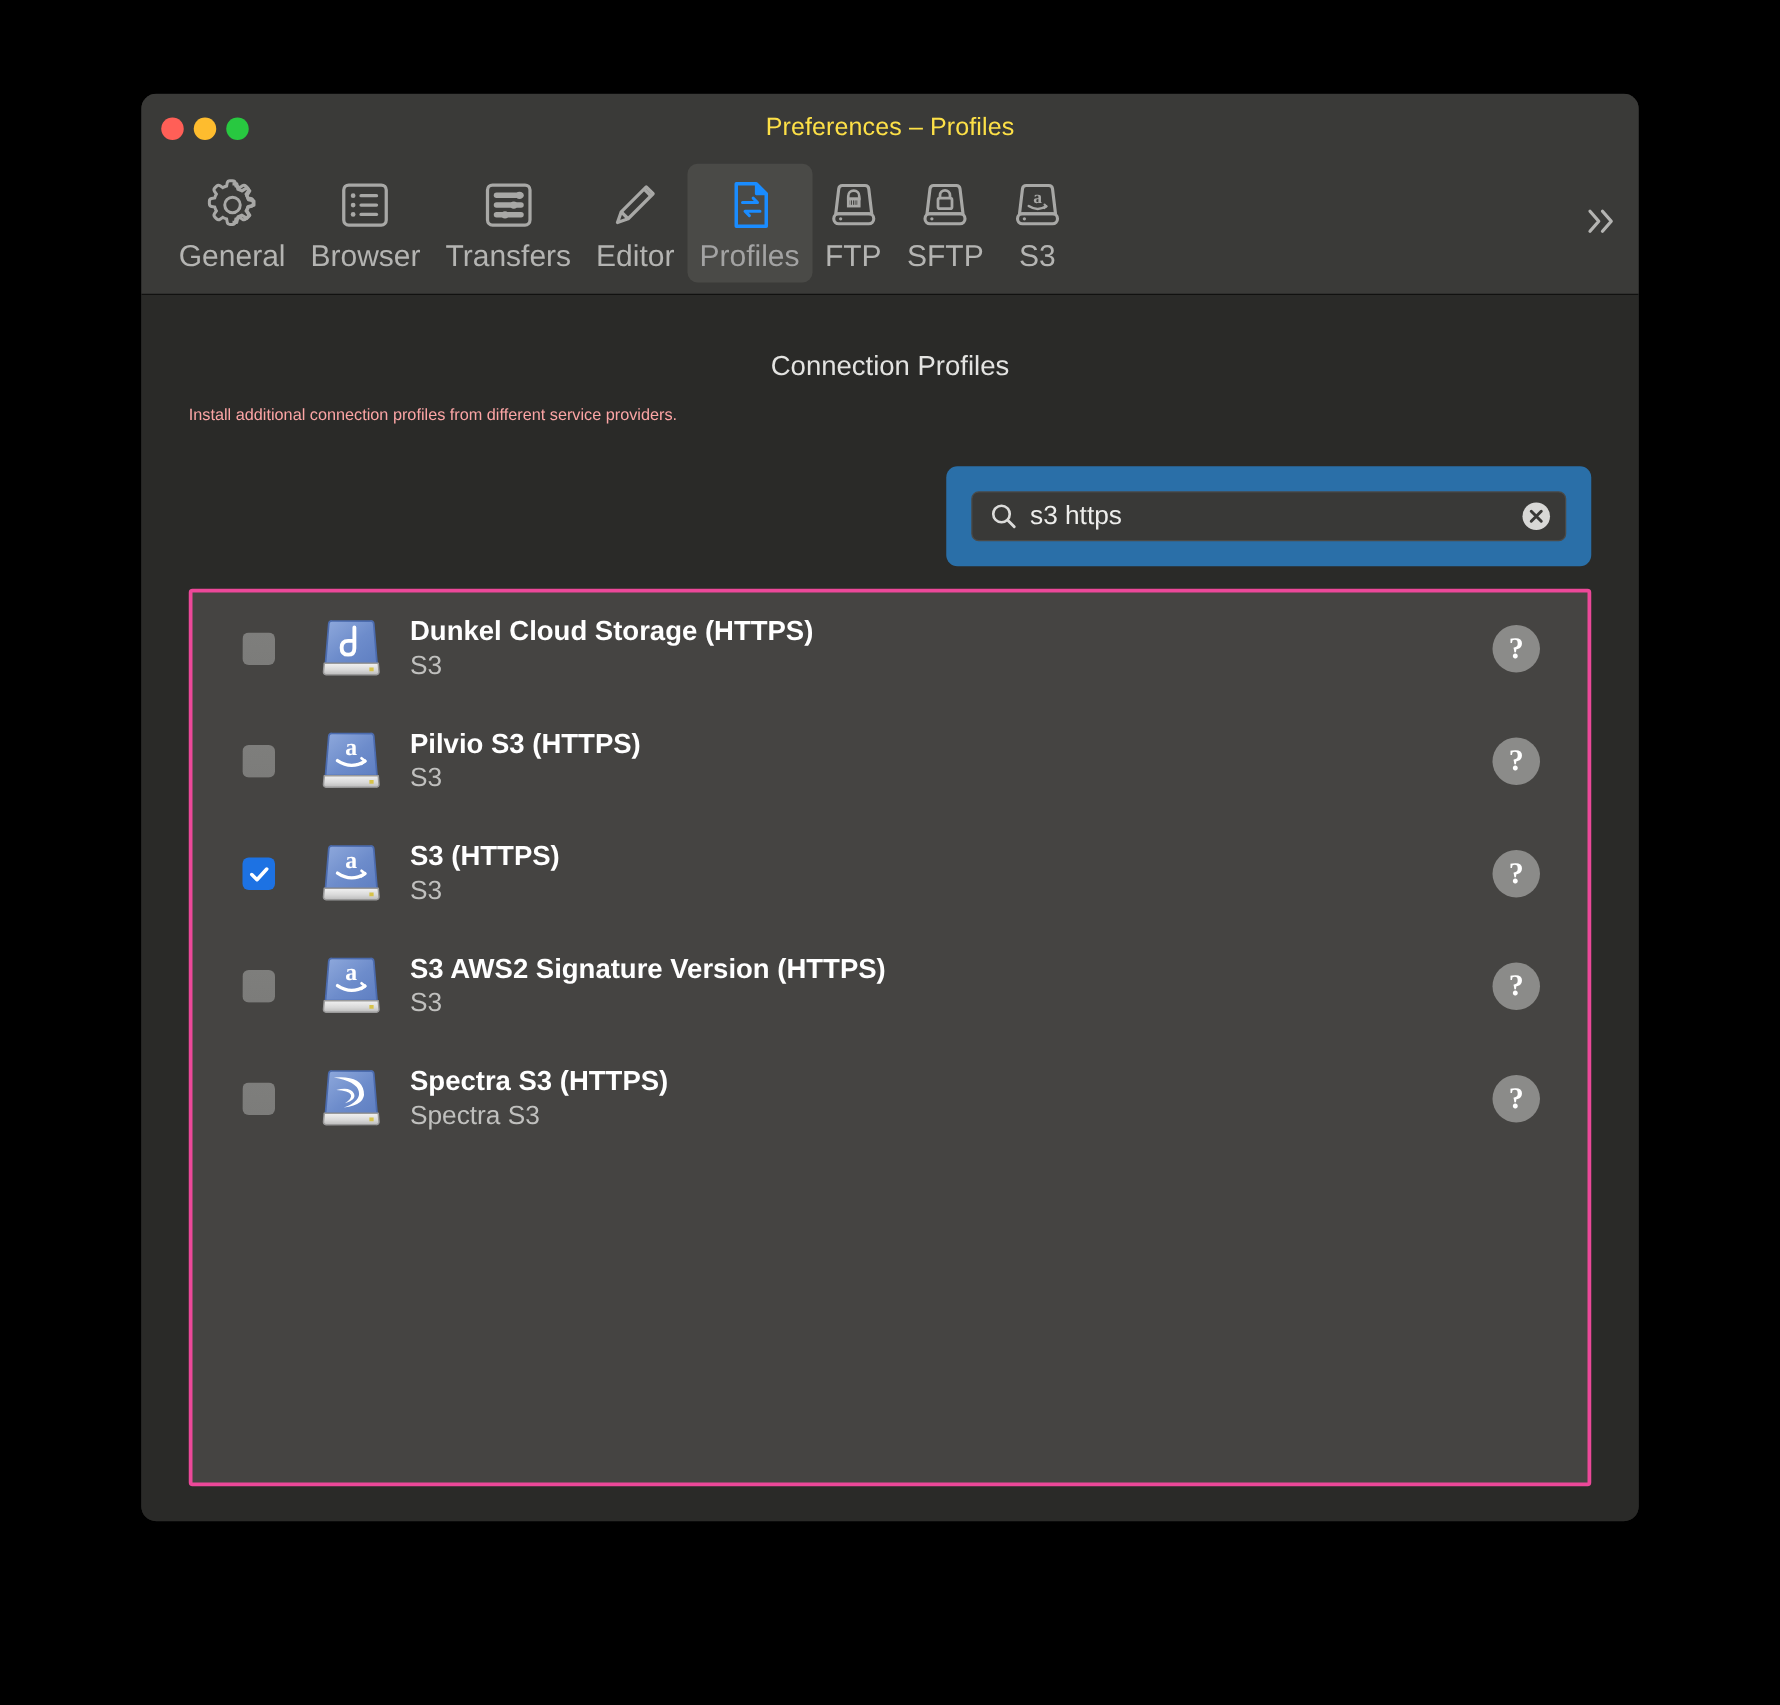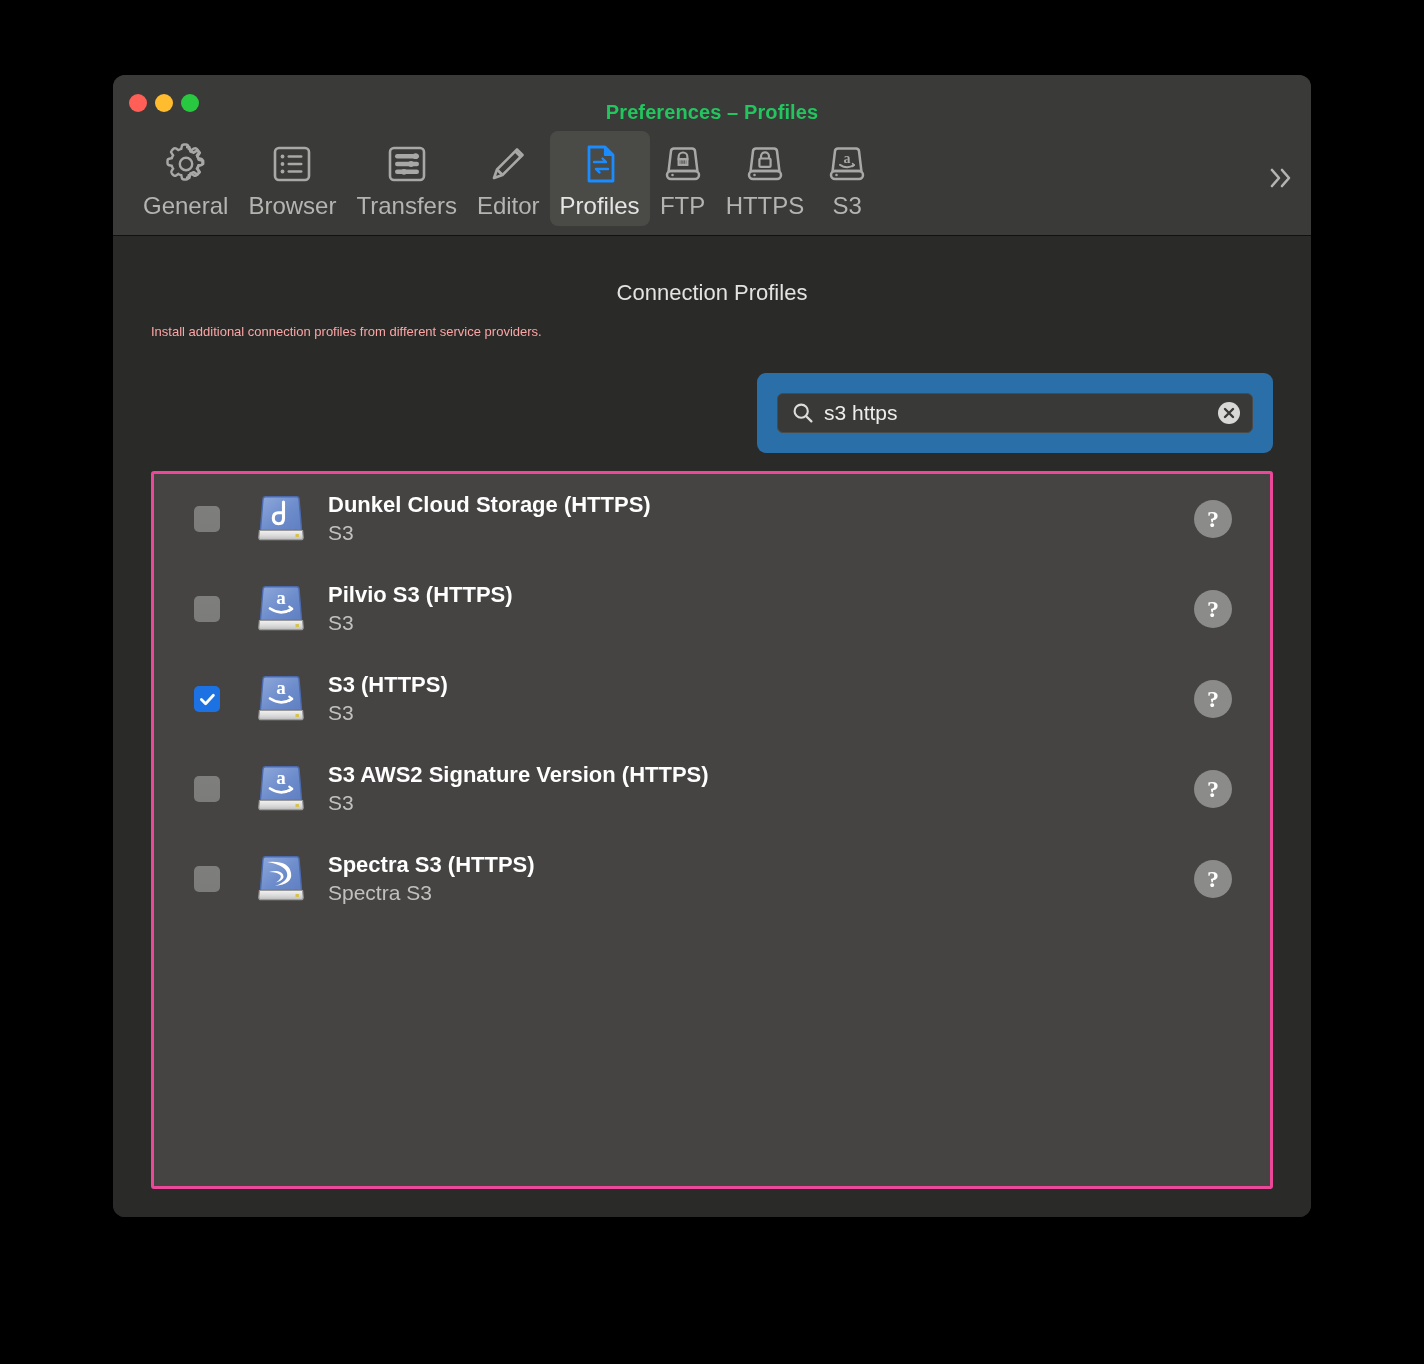--- a/index.html
+++ b/index.html
@@ -31,24 +31,23 @@
     display: flex; gap: 8px;
   }
   .light { width: 18px; height: 18px; border-radius: 50%; }
   .light.red    { background: #ff5f57; }
   .light.yellow { background: #febc2e; }
   .light.green  { background: #28c840; }
   #window-title {
     position: absolute;
     top: 16px; left: 0; right: 0;
     text-align: center;
-    font-size: 20px; font-weight: bold;
-    color: #22c55e;
+    font-size: 20px; font-weight: normal;
+    color: #fde047;
     letter-spacing: 0.1px;
-    margin-top: 10px;
   }
   #toolbar {
     position: absolute;
     left: 0; right: 0; top: 52px;
     height: 105px;
     display: flex;
     align-items: flex-start;
     padding-left: 20px;
     padding-top: 4px;
   }
@@ -66,21 +65,21 @@
   .tool .glyph {
     height: 50px;
     display: flex; align-items: center; justify-content: center;
   }
   .tool .lbl {
     margin-top: 3px;
     font-size: 24px;
     color: #b4b4b2;
     white-space: nowrap;
   }
-  .tool.selected .lbl { color: #e5e5e5; }
+  .tool.selected .lbl { color: #a3a3a3; }
   #overflow {
     margin-left: auto;
     margin-right: 14px;
     align-self: center;
     padding-bottom: 4px;
     color: #b4b4b2;
     cursor: default;
   }
   
   #content {
@@ -272,21 +271,21 @@
       <div class="tool">
         <span class="glyph">
           <svg width="46" height="46" viewBox="0 0 46 46">
             <path d="M11 10 a3 3 0 0 1 3-2.6 h18 a3 3 0 0 1 3 2.6 l2.4 20 h-28.8 z" fill="none" stroke="#a8a8a6" stroke-width="2.5" stroke-linejoin="round"></path>
             <rect x="7" y="30" width="32" height="8" rx="4" fill="none" stroke="#a8a8a6" stroke-width="2.5"></rect>
             <circle cx="12.5" cy="34" r="1.3" fill="#a8a8a6"></circle>
             <path d="M19 17.5 v-2.2 a4 4 0 0 1 8 0 v2.2" fill="none" stroke="#a8a8a6" stroke-width="2.2"></path>
             <rect x="17.4" y="17.5" width="11.2" height="8.4" rx="1.4" fill="none" stroke="#a8a8a6" stroke-width="2.2"></rect>
           </svg>
         </span>
-        <span class="lbl">HTTPS</span>
+        <span class="lbl">SFTP</span>
       </div>
 
       <div class="tool">
         <span class="glyph">
           <svg width="46" height="46" viewBox="0 0 46 46">
             <path d="M11 10 a3 3 0 0 1 3-2.6 h18 a3 3 0 0 1 3 2.6 l2.4 20 h-28.8 z" fill="none" stroke="#a8a8a6" stroke-width="2.5" stroke-linejoin="round"></path>
             <rect x="7" y="30" width="32" height="8" rx="4" fill="none" stroke="#a8a8a6" stroke-width="2.5"></rect>
             <circle cx="12.5" cy="34" r="1.3" fill="#a8a8a6"></circle>
             <text x="23" y="21.5" font-family="'Liberation Serif',serif" font-size="14" font-weight="bold" fill="#a8a8a6" text-anchor="middle">a</text>
             <path d="M16 23.8 q7 4.6 14 0.2" fill="none" stroke="#a8a8a6" stroke-width="2" stroke-linecap="round"></path>

